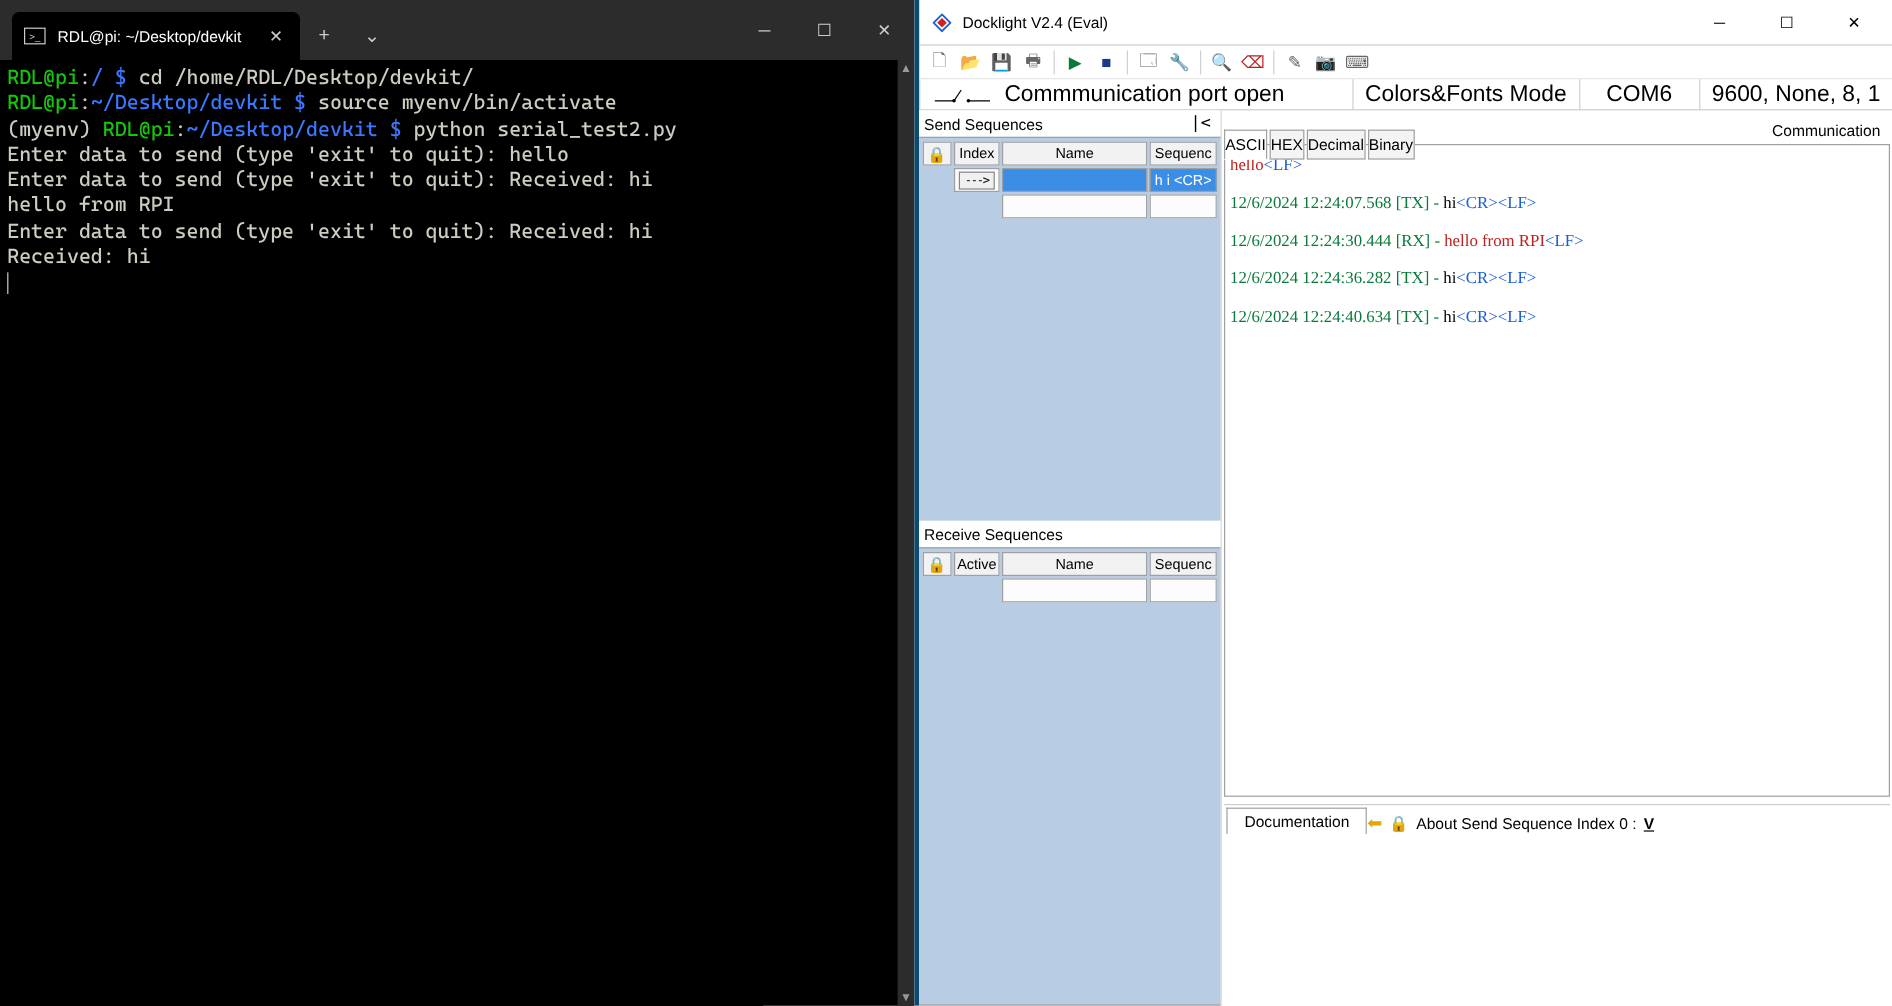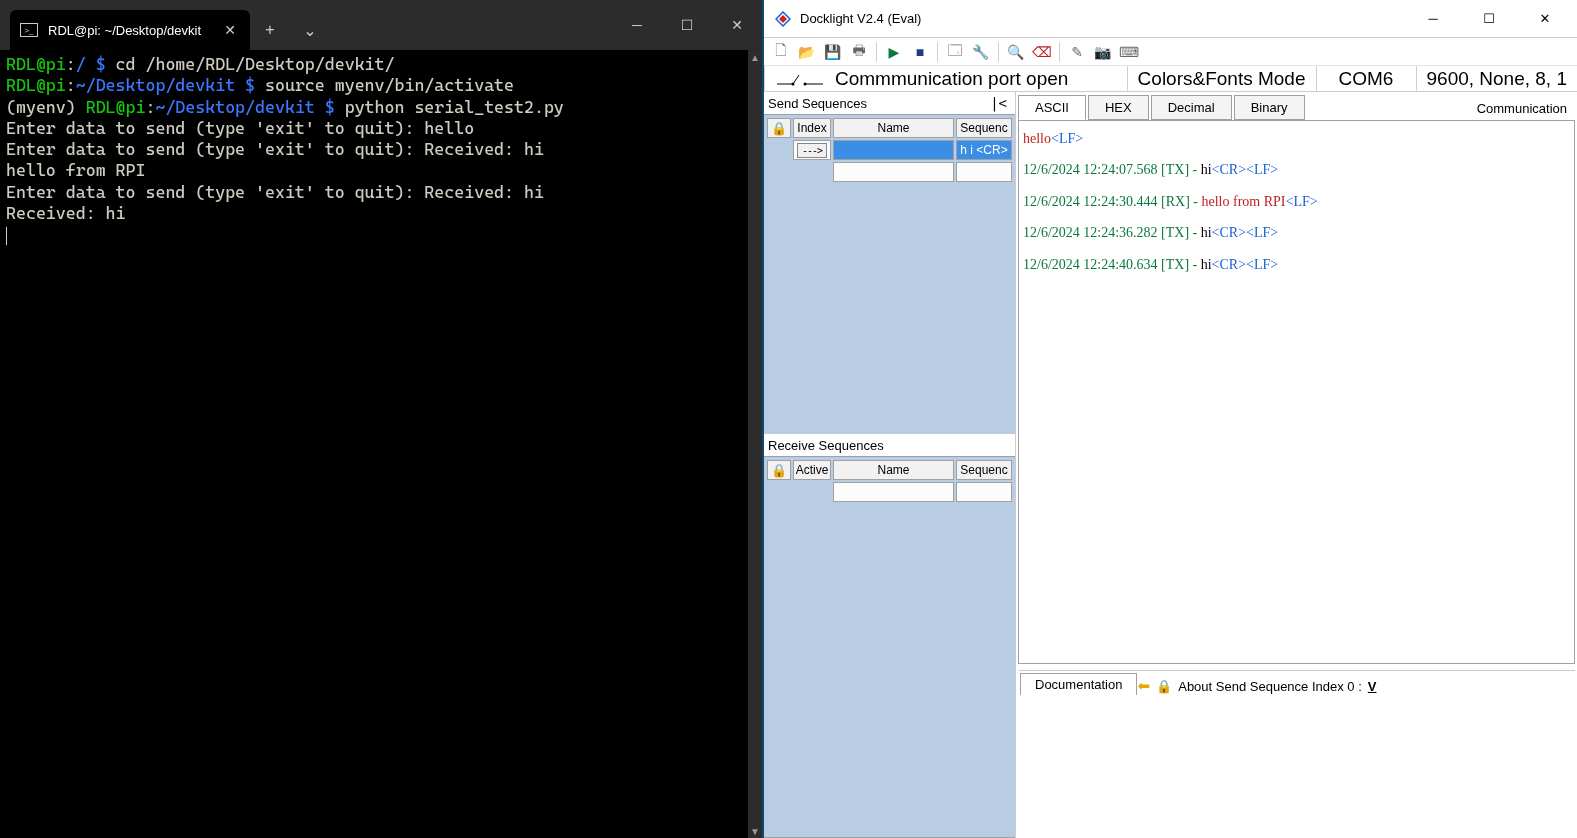--- a/index.html
+++ b/index.html
@@ -125,21 +125,21 @@
   height: 18px;
   background: #ccccc0;
   vertical-align: bottom;
 }
 
 .docklight-window {
   flex: 1;
   background: #fff;
   display: flex;
   flex-direction: column;
-  border-left: 2px solid #0c4a6e;
+  border-left: 4px solid #0c4a6e;
   position: relative;
 }
 .dl-titlebar {
   height: 38px;
   display: flex;
   align-items: center;
   padding: 4px 10px;
   border-bottom: 1px solid #ccc;
 }
 .dl-logo {
@@ -277,27 +277,27 @@
   min-width: 0;
 }
 .dl-tabs {
   height: 28px;
   display: flex;
   align-items: flex-end;
   padding: 2px 2px 0 2px;
   gap: 0;
 }
 .dl-tab {
-  padding: 4px 16px;
+  padding: 4px 0;
   border: 1px solid #a0a0a0;
   font-size: 13px;
   background: #f4f4f4;
   margin-right: 2px;
   position: relative;
-  top: 0;
+  top: 13px;
 }
 .dl-tab.active {
   background: #fff;
   border-bottom: 1px solid #fff;
   z-index: 2;
 }
 .dl-comm-label { margin-left: auto; padding: 4px 8px; font-size: 13px;}
 .dl-log {
   flex: 1;
   border: 1px solid #a0a0a0;

